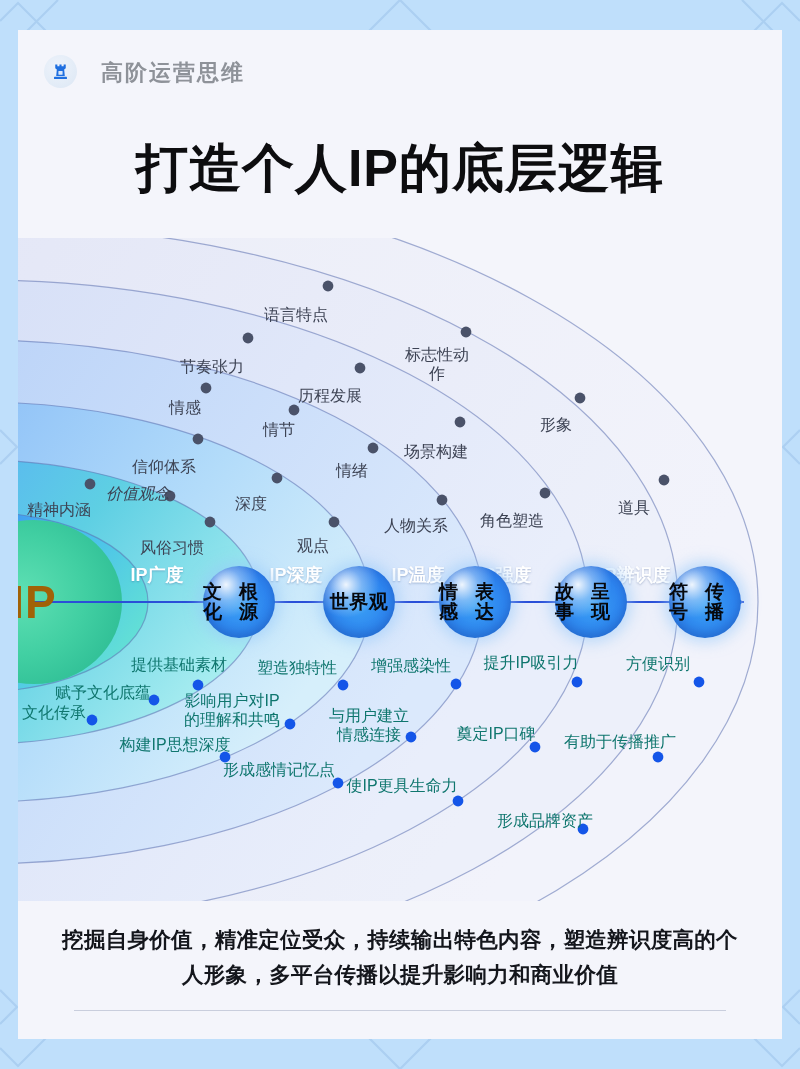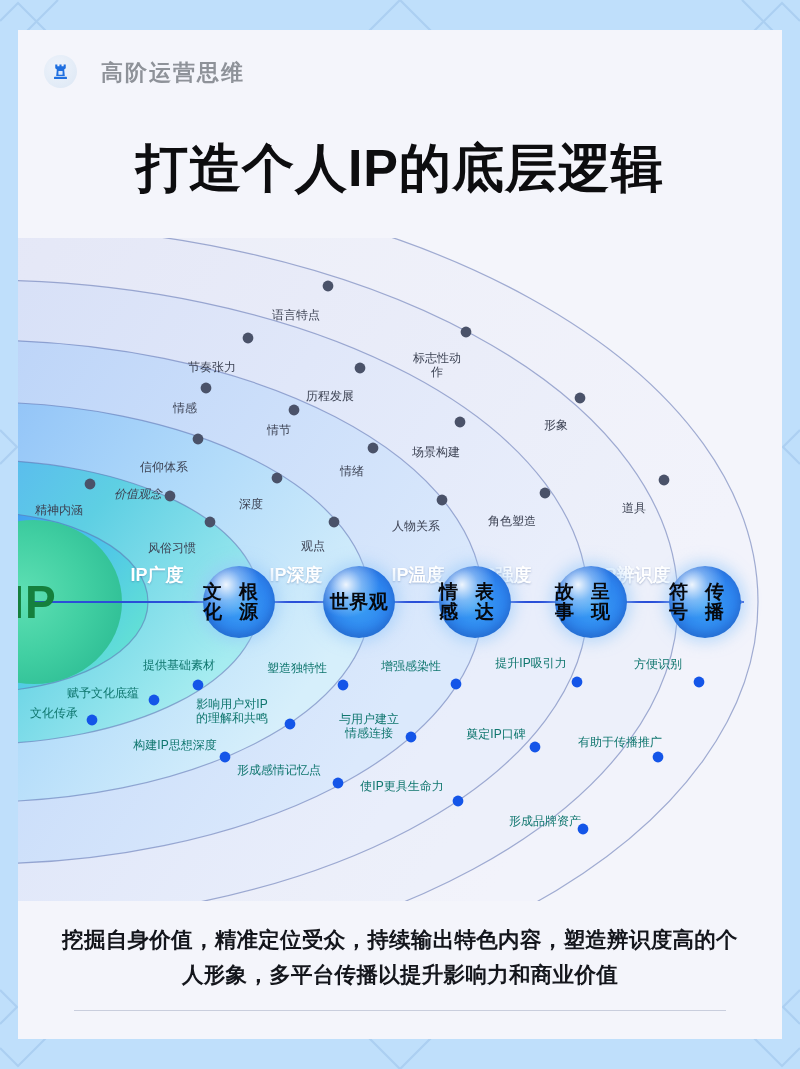--- a/index.html
+++ b/index.html
@@ -56,42 +56,42 @@
   }
   
   .diagram {
     position: absolute; left: 0; top: 0; width: 764px; height: 1009px;
   }
   .diagram svg { display: block; width: 764px; height: 1009px; }
   
   .labels { position: absolute; inset: 0; z-index: 20; pointer-events: none; }
   .lbl {
     position: absolute;
-    font-size: 12px;
+    font-size: 16px;
     color: #3d4354;
     line-height: 1.18;
     white-space: pre;
     transform: translate(-50%, -50%);
     text-align: center;
     pointer-events: auto;
   }
   .lbl.blue  { color: #0f766e; }
   
   .ring-name {
     position: absolute;
     font-size: 18px; font-weight: 800; color: #ffffff;
     transform: translate(-50%, -50%);
     white-space: nowrap;
     text-shadow: 0 1px 2px rgba(40,70,130,.30);
     pointer-events: auto;
   }
   
   .core-ip {
     position: absolute;
-    font-size: 46px; font-weight: 800; color: #15803d;
+    font-size: 46px; font-weight: 800; color: #a16207;
     transform: translate(-50%, -50%);
     letter-spacing: 1px;
     pointer-events: auto;
   }
   
   .stage {
     position: absolute;
     width: 72px; height: 72px; border-radius: 50%;
     transform: translate(-50%, -50%);
     background:

